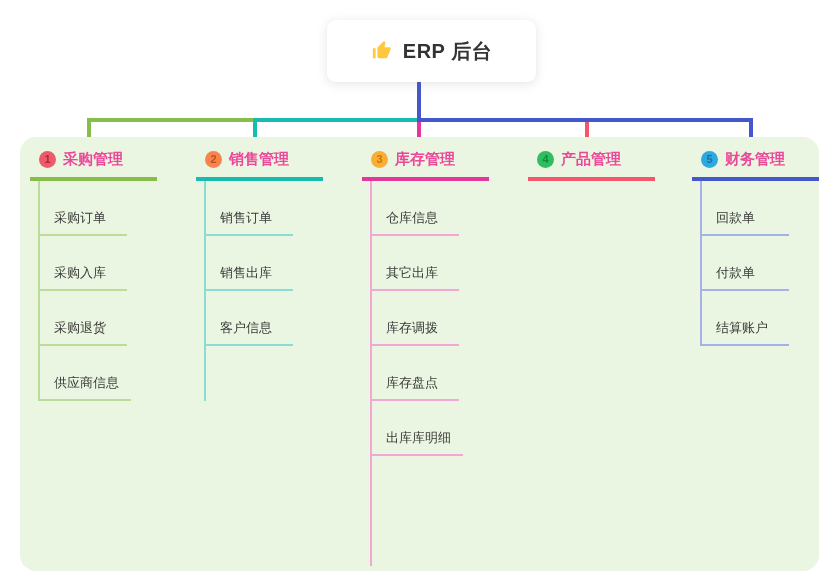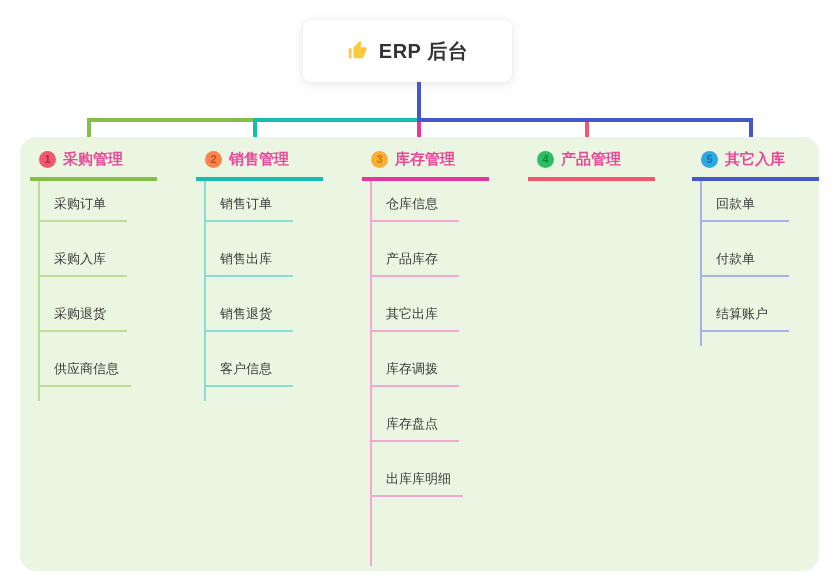--- a/index.html
+++ b/index.html
@@ -1,21 +1,21 @@
 <!DOCTYPE html>
 <html><head>
 <meta charset="utf-8">
 <style>
   html,body { margin:0; padding:0; background:#ffffff; }
   body { font-family:"Liberation Sans","DejaVu Sans",sans-serif; }
   #canvas { position:relative; width:839px; height:588px; background:#fff; overflow:hidden; }
 
   
   .root-node {
-    position:absolute; left:303px; top:20px; width:209px; height:62px;
+    position:absolute; left:327px; top:20px; width:209px; height:62px;
     background:#fff; border-radius:8px;
     box-shadow:0 2px 12px rgba(0,0,0,.10), 0 0 1px rgba(0,0,0,.08);
     display:flex; align-items:center; justify-content:center; gap:10px;
     cursor:pointer;
   }
   .root-node .title { font-size:20px; font-weight:600; color:#333; letter-spacing:.5px; }
   .root-node svg { display:block; }
 
   
   .vline, .hline { position:absolute; }
@@ -57,21 +57,21 @@
     font-size:11px; font-weight:700; line-height:17px; text-align:center;
   }
   .branch-title { font-size:15px; font-weight:600; color:#ec4899; white-space:nowrap; }
 
   .children { position:relative; }
   .spine { position:absolute; left:8px; top:0; width:2px; background:var(--l); }
   .b0 .spine, .b1 .spine { height:220px; }
   .b2 .spine { height:385px; }
   .b3 .spine, .b4 .spine { height:165px; }
 
-  .row { height:55px; display:flex; align-items:center; padding-left:8px; }
+  .row { height:55px; display:flex; align-items:flex-end; padding-left:8px; }
   .leaf {
     display:inline-block; min-width:61px; white-space:nowrap;
     padding:0 12px 7px 16px; border-bottom:2px solid var(--l);
     font-size:13px; color:#3a3a3a; cursor:pointer;
   }
 </style>
 </head>
 <body>
 
 <div id="canvas">
@@ -124,40 +124,34 @@
     </div>
     <div class="children">
       <div class="spine"></div>
       <div class="row">
           <span class="leaf">销售订单</span>
         </div>
       <div class="row">
           <span class="leaf">销售出库</span>
         </div>
       <div class="row">
-          <span class="leaf">销售退货</span>
-        </div>
-      <div class="row">
           <span class="leaf">客户信息</span>
         </div>
     </div>
   </div>
 
   <div class="branch b2" style="--c: #E3379E; --l: #F3A8D4; --bb: #FBAE33; --bf: #BF7A0E;">
     <div class="branch-header">
       <span class="badge">3</span>
       <span class="branch-title">库存管理</span>
     </div>
     <div class="children">
       <div class="spine"></div>
       <div class="row">
           <span class="leaf">仓库信息</span>
-        </div>
-      <div class="row">
-          <span class="leaf">产品库存</span>
         </div>
       <div class="row">
           <span class="leaf">其它出库</span>
         </div>
       <div class="row">
           <span class="leaf">库存调拨</span>
         </div>
       <div class="row">
           <span class="leaf">库存盘点</span>
         </div>
@@ -170,21 +164,21 @@
   <div class="branch b3" style="--c: #F4566A; --l: #F9B3BC; --bb: #2DBE60; --bf: #148A3E;">
     <div class="branch-header">
       <span class="badge">4</span>
       <span class="branch-title">产品管理</span>
     </div>
   </div>
 
   <div class="branch b4" style="--c: #4458CB; --l: #A3B2E8; --bb: #2BA9E1; --bf: #1A6FAE;">
     <div class="branch-header">
       <span class="badge">5</span>
-      <span class="branch-title">其它入库</span>
+      <span class="branch-title">财务管理</span>
     </div>
     <div class="children">
       <div class="spine"></div>
       <div class="row">
           <span class="leaf">回款单</span>
         </div>
       <div class="row">
           <span class="leaf">付款单</span>
         </div>
       <div class="row">

